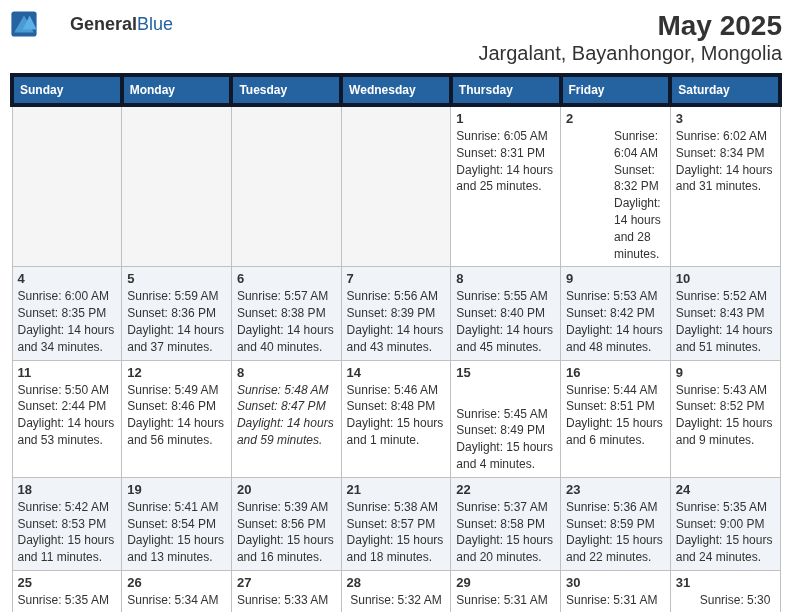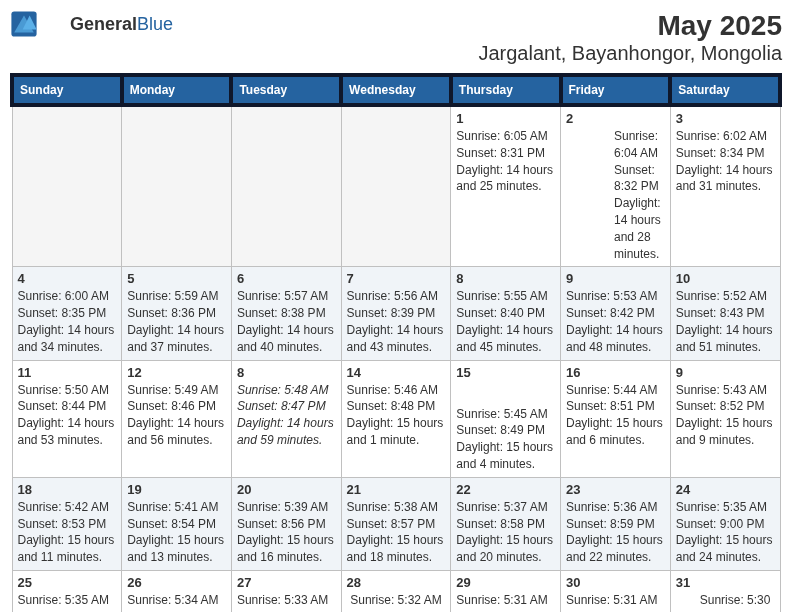--- a/index.html
+++ b/index.html
@@ -184,21 +184,21 @@
           <div class="cell-info" style="white-space: pre-line;">Sunrise: 5:52 AM
 Sunset: 8:43 PM
 Daylight: 14 hours
 and 51 minutes.</div>
         </td>
       </tr>
       <tr>
         <td class="cell">
           <div class="day-num">11</div>
           <div class="cell-info" style="white-space: pre-line;">Sunrise: 5:50 AM
-Sunset: 8:44 PM
+Sunset: 2:44 PM
 Daylight: 14 hours
 and 53 minutes.</div>
         </td>
         <td class="cell">
           <div class="day-num">12</div>
           <div class="cell-info" style="white-space: pre-line;">Sunrise: 5:49 AM
 Sunset: 8:46 PM
 Daylight: 14 hours
 and 56 minutes.</div>
         </td>

